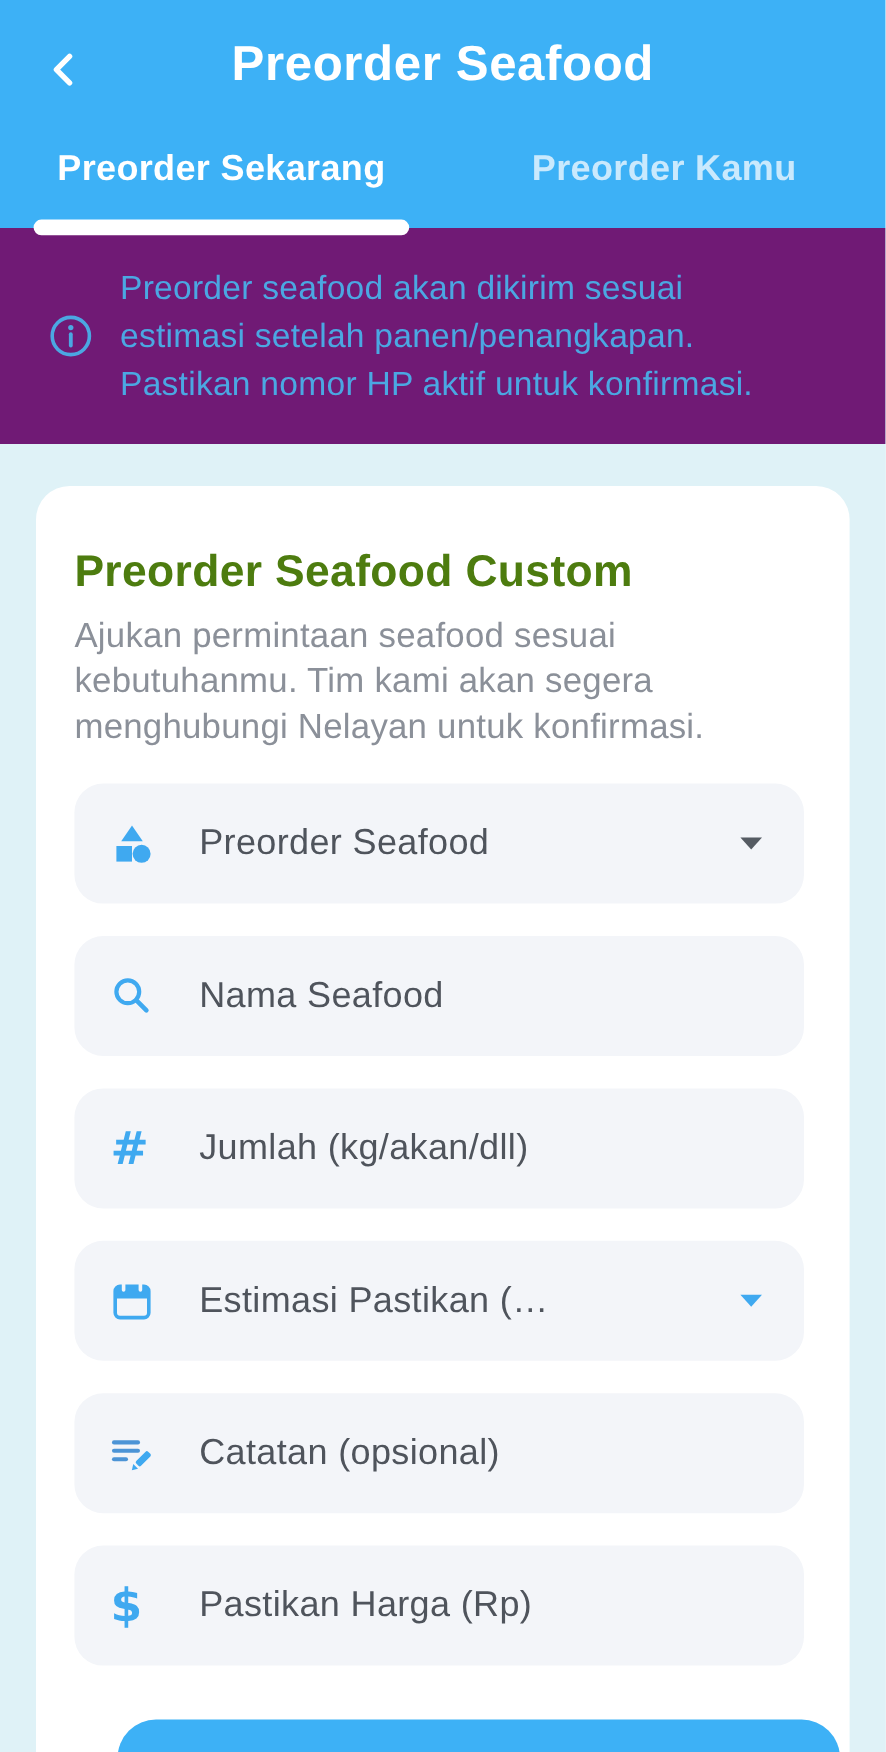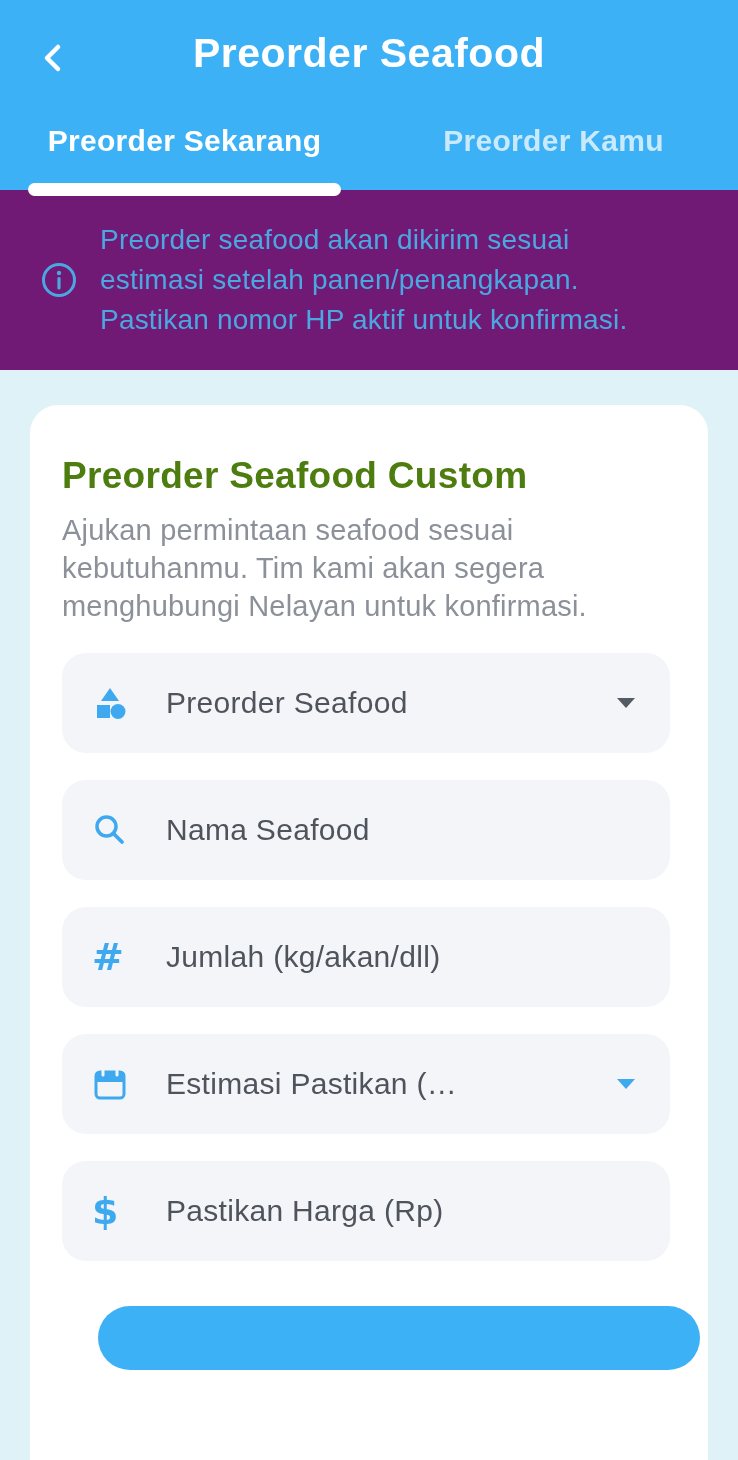--- a/index.html
+++ b/index.html
@@ -202,20 +202,34 @@
         </svg>
       </span>
       <span class="field-label">Estimasi Pastikan (…</span>
       <span class="caret">
         <svg width="20" height="12" viewBox="0 0 20 12">
             <polygon points="1,1 19,1 10,11" fill="#3FA9F0"></polygon>
           </svg>
       </span>
     </div>
 
+    <div class="field">
+      <span class="field-icon">
+        <svg width="38" height="38" viewBox="0 0 38 38">
+          <line x1="3" y1="10" x2="23" y2="10" stroke="#4C94D6" stroke-width="3.4" stroke-linecap="round"></line>
+          <line x1="3" y1="17" x2="23" y2="17" stroke="#4C94D6" stroke-width="3.4" stroke-linecap="round"></line>
+          <line x1="3" y1="24" x2="13" y2="24" stroke="#4C94D6" stroke-width="3.4" stroke-linecap="round"></line>
+          <g transform="rotate(45 26 25)">
+            <rect x="23.2" y="16" width="5.6" height="14" rx="1.5" fill="#3FA9F0"></rect>
+            <polygon points="23.2,32 28.8,32 26,36.5" fill="#3FA9F0"></polygon>
+          </g>
+        </svg>
+      </span>
+      <span class="field-label">Catatan (opsional)</span>
+    </div>
 
     <div class="field">
       <span class="field-icon">
         <span class="glyph-icon">$</span>
       </span>
       <span class="field-label">Pastikan Harga (Rp)</span>
     </div>
 
     <button class="submit-btn"></button>
   </div>

